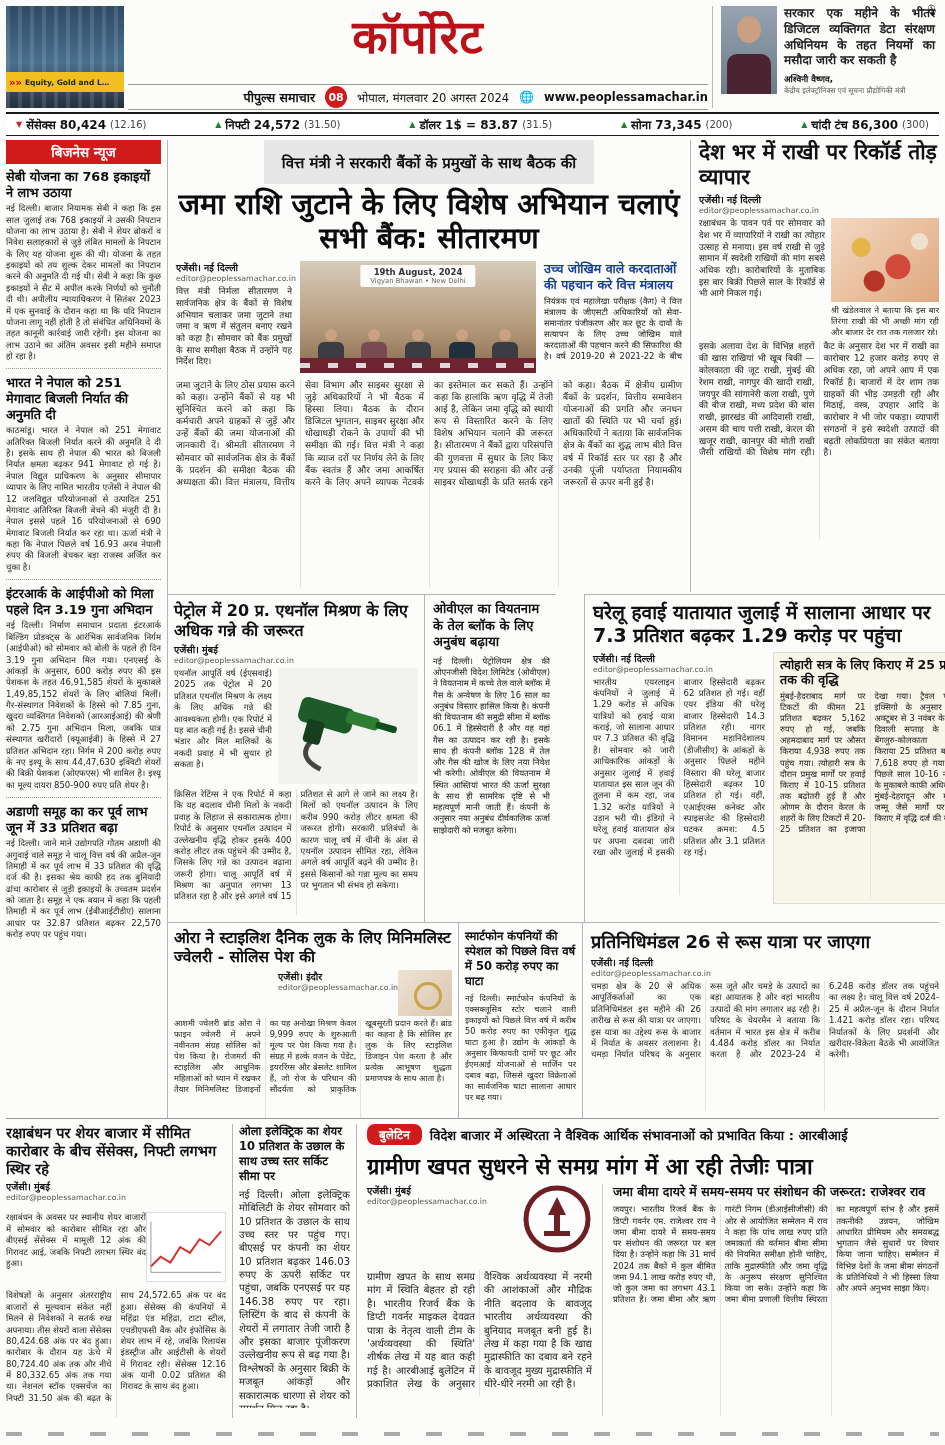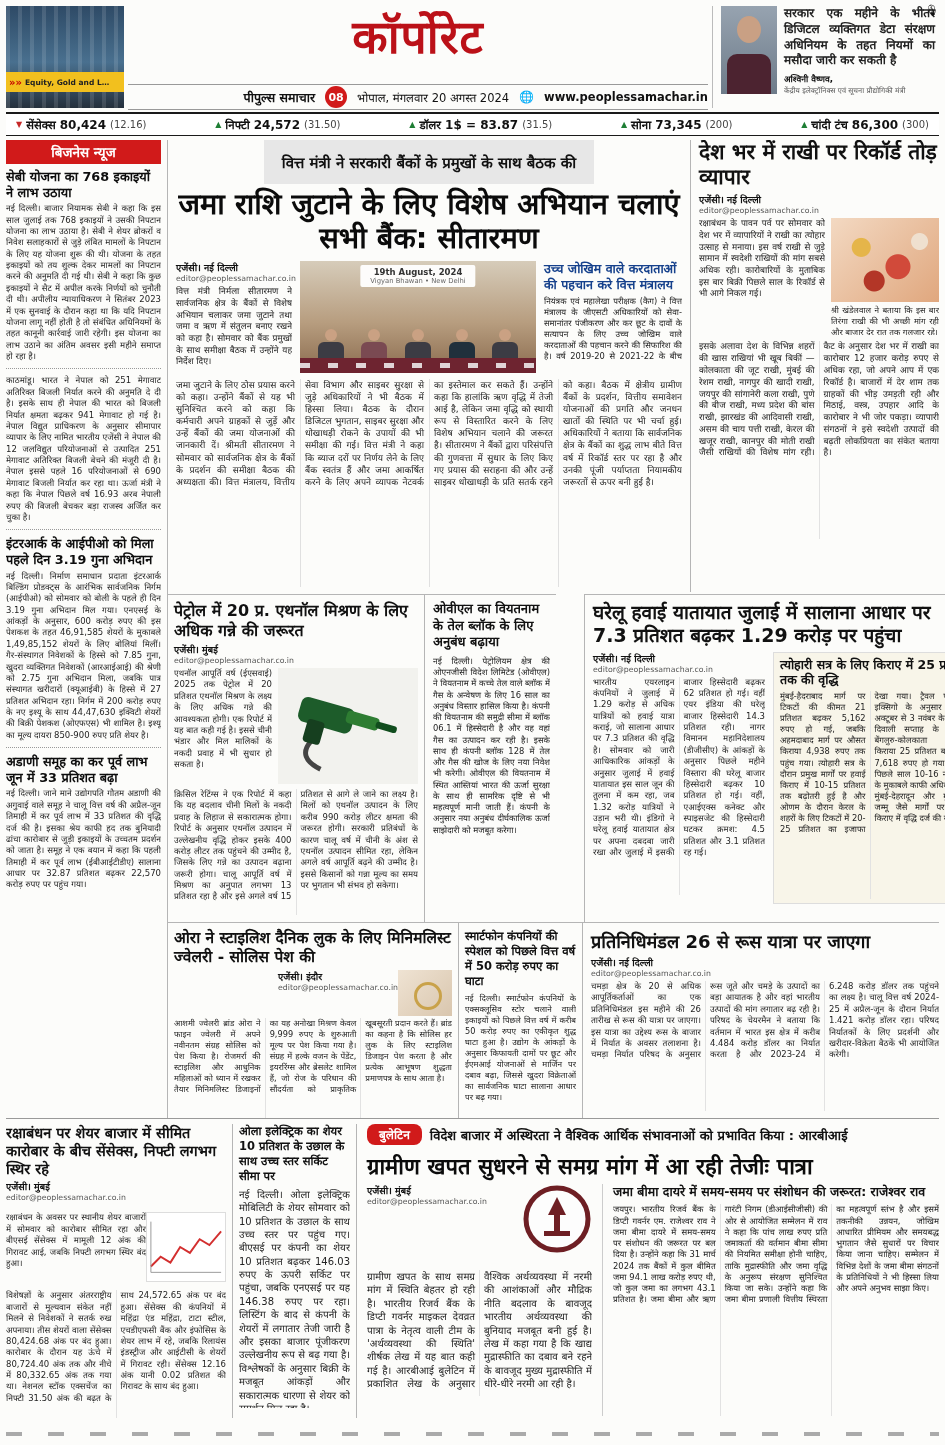--- a/index.html
+++ b/index.html
@@ -209,20 +209,21 @@
   </div>
 
   <div class="abs leftcol" style="left:6px;top:140px;width:162px;height:978px">
     <div class="sechead">बिजनेस न्यूज</div>
     <div class="la">
       <h3>सेबी योजना का 768 इकाइयों ने लाभ उठाया</h3>
       <p class="bt">नई दिल्ली। बाजार नियामक सेबी ने कहा कि इस साल जुलाई तक 768 इकाइयों ने उसकी निपटान योजना का लाभ उठाया है। सेबी ने शेयर ब्रोकरों व निवेश सलाहकारों से जुड़े लंबित मामलों के निपटान के लिए यह योजना शुरू की थी। योजना के तहत इकाइयों को तय शुल्क देकर मामलों का निपटान करने की अनुमति दी गई थी। सेबी ने कहा कि कुछ इकाइयों ने सैट में अपील करके निर्णयों को चुनौती दी थी। अपीलीय न्यायाधिकरण ने सितंबर 2023 में एक सुनवाई के दौरान कहा था कि यदि निपटान योजना लागू नहीं होती है तो संबंधित अधिनियमों के तहत कानूनी कार्रवाई जारी रहेगी। इस योजना का लाभ उठाने का अंतिम अवसर इसी महीने समाप्त हो रहा है।</p>
     </div>
     <div class="ldiv"></div>
     <div class="la">
+      <h3>भारत ने नेपाल को 251 मेगावाट बिजली निर्यात की अनुमति दी</h3>
       <p class="bt">काठमांडू। भारत ने नेपाल को 251 मेगावाट अतिरिक्त बिजली निर्यात करने की अनुमति दे दी है। इसके साथ ही नेपाल की भारत को बिजली निर्यात क्षमता बढ़कर 941 मेगावाट हो गई है। नेपाल विद्युत प्राधिकरण के अनुसार सीमापार व्यापार के लिए नामित भारतीय एजेंसी ने नेपाल की 12 जलविद्युत परियोजनाओं से उत्पादित 251 मेगावाट अतिरिक्त बिजली बेचने की मंजूरी दी है। नेपाल इससे पहले 16 परियोजनाओं से 690 मेगावाट बिजली निर्यात कर रहा था। ऊर्जा मंत्री ने कहा कि नेपाल पिछले वर्ष 16.93 अरब नेपाली रुपए की बिजली बेचकर बड़ा राजस्व अर्जित कर चुका है।</p>
     </div>
     <div class="ldiv"></div>
     <div class="la">
       <h3>इंटरआर्क के आईपीओ को मिला पहले दिन 3.19 गुना अभिदान</h3>
       <p class="bt">नई दिल्ली। निर्माण समाधान प्रदाता इंटरआर्क बिल्डिंग प्रोडक्ट्स के आरंभिक सार्वजनिक निर्गम (आईपीओ) को सोमवार को बोली के पहले ही दिन 3.19 गुना अभिदान मिल गया। एनएसई के आंकड़ों के अनुसार, 600 करोड़ रुपए की इस पेशकश के तहत 46,91,585 शेयरों के मुकाबले 1,49,85,152 शेयरों के लिए बोलियां मिलीं। गैर-संस्थागत निवेशकों के हिस्से को 7.85 गुना, खुदरा व्यक्तिगत निवेशकों (आरआईआई) की श्रेणी को 2.75 गुना अभिदान मिला, जबकि पात्र संस्थागत खरीदारों (क्यूआईबी) के हिस्से में 27 प्रतिशत अभिदान रहा। निर्गम में 200 करोड़ रुपए के नए इश्यू के साथ 44,47,630 इक्विटी शेयरों की बिक्री पेशकश (ओएफएस) भी शामिल है। इश्यू का मूल्य दायरा 850-900 रुपए प्रति शेयर है।</p>
     </div>
     <div class="ldiv"></div>
     <div class="la">
       <h3>अडाणी समूह का कर पूर्व लाभ जून में 33 प्रतिशत बढ़ा</h3>

